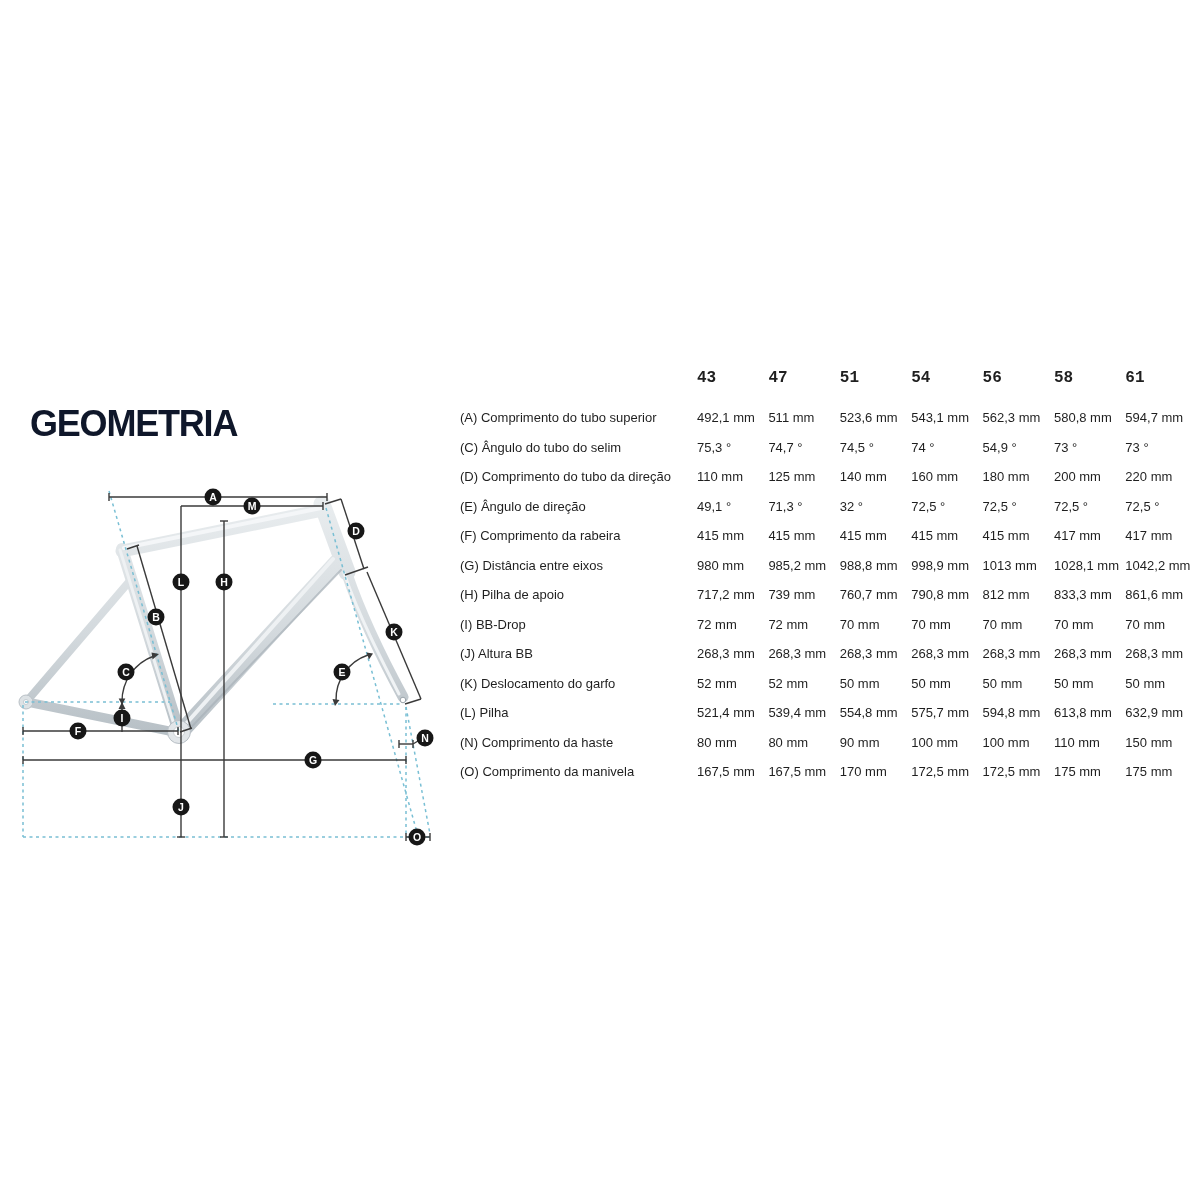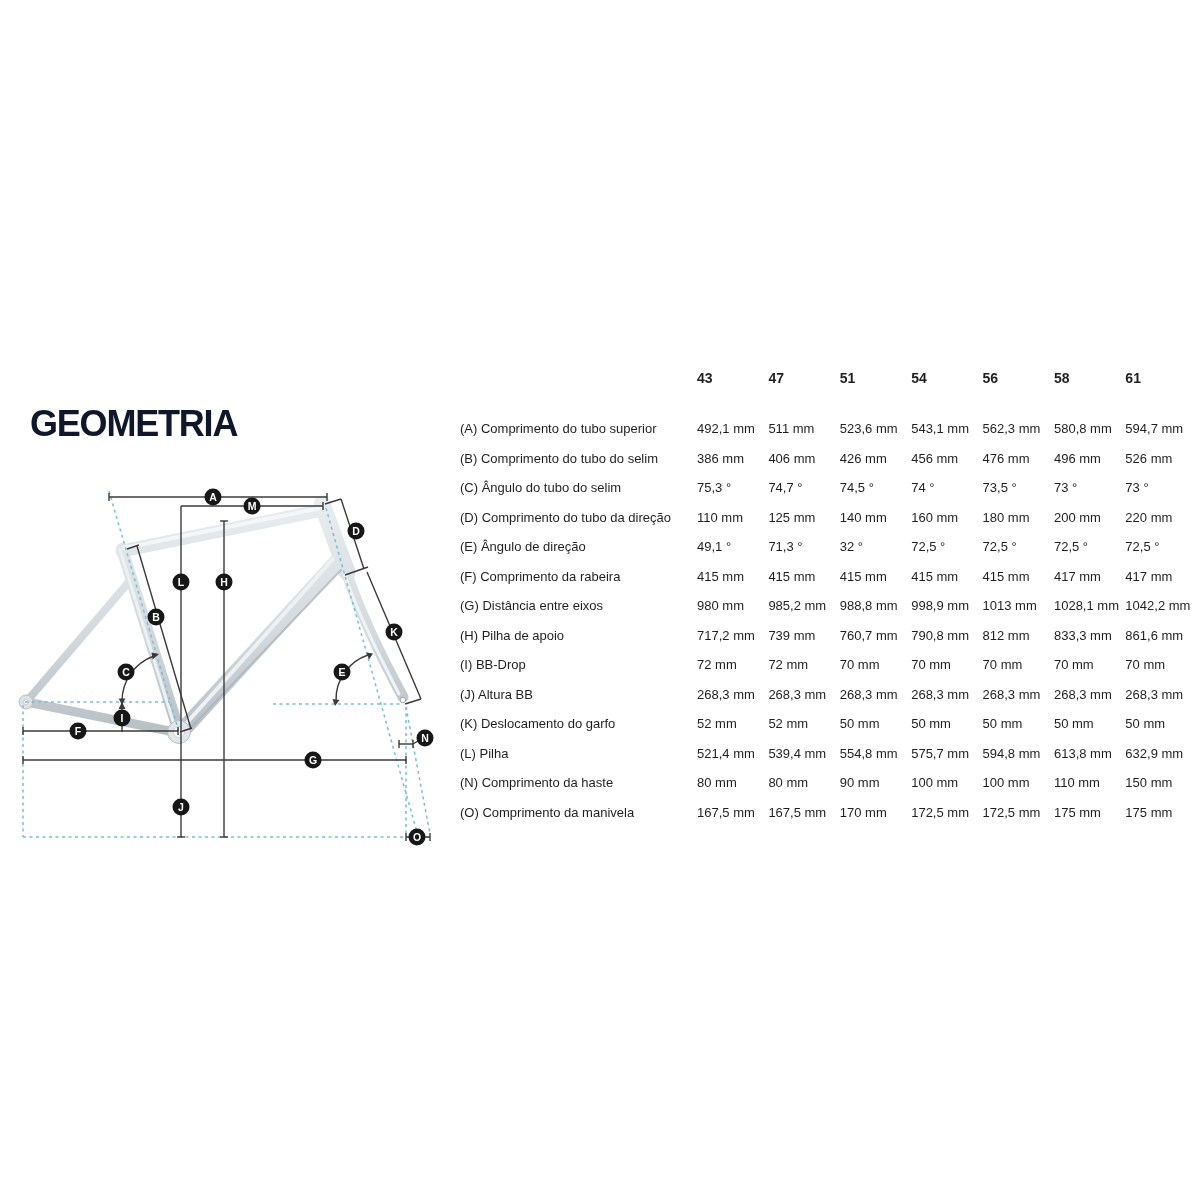--- a/index.html
+++ b/index.html
@@ -4,21 +4,21 @@
 <style>
   html,body{margin:0;padding:0;background:#fff;}
   body{width:1200px;height:1200px;position:relative;overflow:hidden;
        font-family:"Liberation Sans","DejaVu Sans",sans-serif;color:#1e1e1e;}
   .title{position:absolute;left:30px;top:403px;font-size:36px;font-weight:bold;
          color:#0f172a;letter-spacing:-1.2px;}
   .diagram-svg{position:absolute;left:0;top:440px;width:460px;height:420px;}
   .geo-table{position:absolute;left:460px;top:368px;font-size:13px;color:#1f1f1f;}
   .g-row{display:grid;grid-template-columns:237px repeat(7,71.4px);
          align-items:center;height:29.5px;white-space:nowrap;}
-  .g-head{height:20px;margin-bottom:26px;font-weight:bold;font-size:14px;}
+  .g-head{height:20px;margin-bottom:15px;font-weight:bold;font-size:16px;font-family:Liberation Mono, monospace;}
   .g-cell{text-align:left;}
 </style>
 </head>
 <body>
 
 <div class="title">GEOMETRIA</div>
 
 <svg class="diagram-svg" viewBox="0 440 460 420" xmlns="http://www.w3.org/2000/svg">
   <defs>
     <linearGradient id="tubeG" x1="0" y1="500" x2="0" y2="745" gradientUnits="userSpaceOnUse">
@@ -182,36 +182,26 @@
       <div class="g-cell">(A) Comprimento do tubo superior</div>
       <div class="g-cell">492,1 mm</div>
       <div class="g-cell">511 mm</div>
       <div class="g-cell">523,6 mm</div>
       <div class="g-cell">543,1 mm</div>
       <div class="g-cell">562,3 mm</div>
       <div class="g-cell">580,8 mm</div>
       <div class="g-cell">594,7 mm</div>
     </div>
     <div class="g-row">
-      <div class="g-cell">(B) Comprimento do tubo do selim</div>
-      <div class="g-cell">386 mm</div>
-      <div class="g-cell">406 mm</div>
-      <div class="g-cell">426 mm</div>
-      <div class="g-cell">456 mm</div>
-      <div class="g-cell">476 mm</div>
-      <div class="g-cell">496 mm</div>
-      <div class="g-cell">526 mm</div>
-    </div>
-    <div class="g-row">
       <div class="g-cell">(C) Ângulo do tubo do selim</div>
       <div class="g-cell">75,3 °</div>
       <div class="g-cell">74,7 °</div>
       <div class="g-cell">74,5 °</div>
       <div class="g-cell">74 °</div>
-      <div class="g-cell">73,5 °</div>
+      <div class="g-cell">54,9 °</div>
       <div class="g-cell">73 °</div>
       <div class="g-cell">73 °</div>
     </div>
     <div class="g-row">
       <div class="g-cell">(D) Comprimento do tubo da direção</div>
       <div class="g-cell">110 mm</div>
       <div class="g-cell">125 mm</div>
       <div class="g-cell">140 mm</div>
       <div class="g-cell">160 mm</div>
       <div class="g-cell">180 mm</div>

